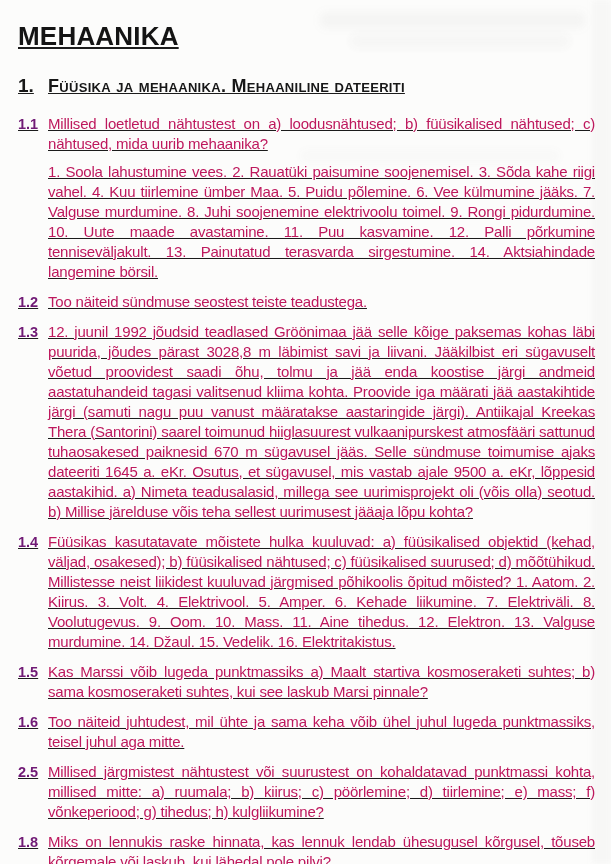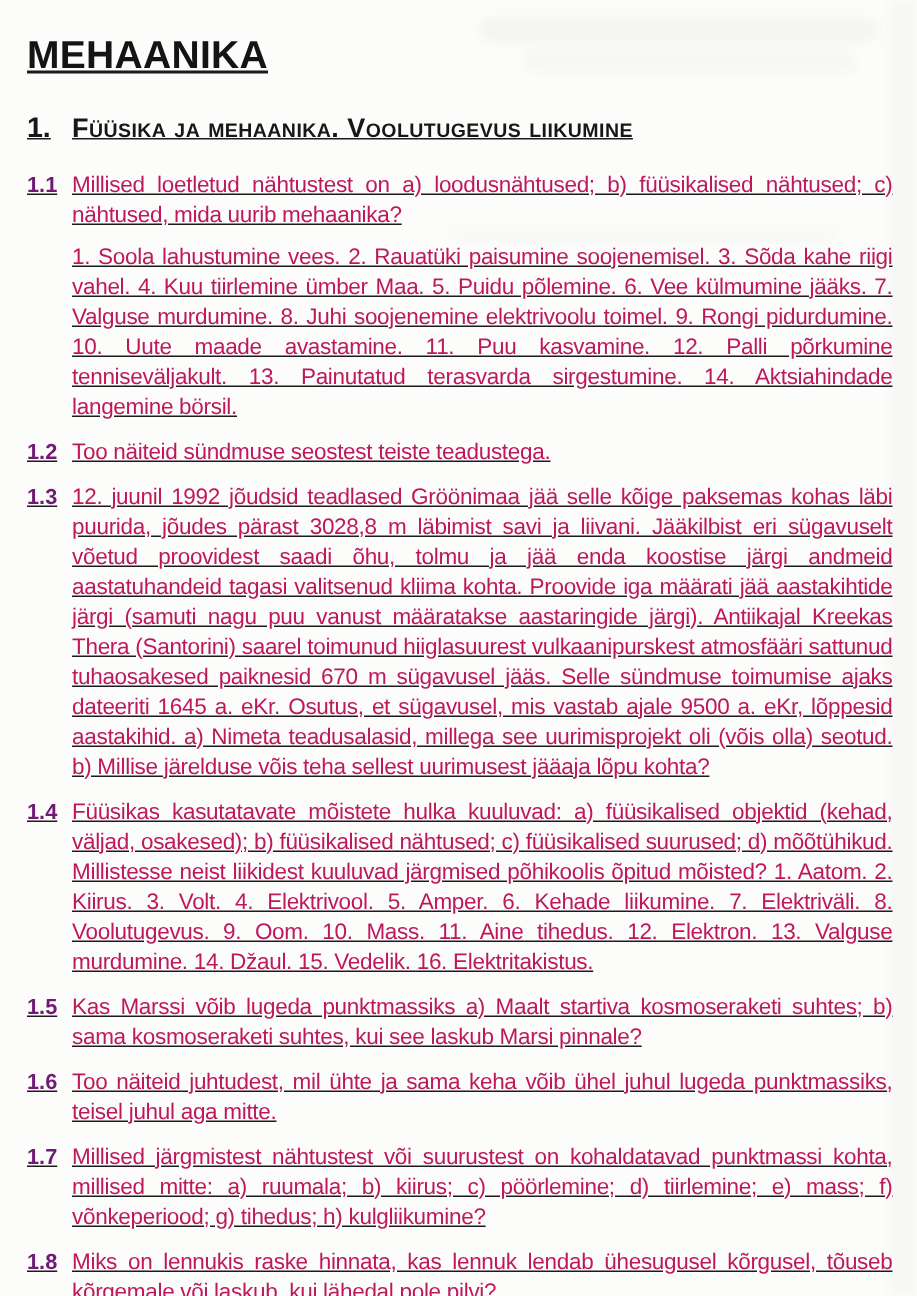--- a/index.html
+++ b/index.html
@@ -93,21 +93,21 @@
 <div class="bleed b2"></div>
 <div class="bleed b3"></div>
 <div class="bleed b4"></div>
 
 <div class="page">
 
   <h1 class="book-title">MEHAANIKA</h1>
 
   <div class="section-heading">
     <span class="section-number">1.</span>
-    <span class="section-title">Füüsika ja mehaanika. Voolutugevus liikumine</span>
+    <span class="section-title">Füüsika ja mehaanika. Mehaaniline dateeriti</span>
   </div>
 
   <div class="problem-list">
   <div class="problem">
     <span class="problem-number">1.1</span>
     <div class="problem-body">
           <p>Millised loetletud nähtustest on a) loodusnähtused; b) füüsikalised nähtused; c) nähtused, mida uurib mehaanika?</p>
           <p>1. Soola lahustumine vees. 2. Rauatüki paisumine soojenemisel. 3. Sõda kahe riigi vahel. 4. Kuu tiirlemine ümber Maa. 5. Puidu põlemine. 6. Vee külmumine jääks. 7. Valguse murdumine. 8. Juhi soojenemine elektrivoolu toimel. 9. Rongi pidurdumine. 10. Uute maade avastamine. 11. Puu kasvamine. 12. Palli põrkumine tenniseväljakult. 13. Painutatud terasvarda sirgestumine. 14. Aktsiahindade langemine börsil.</p>
         </div>
   </div>
@@ -141,21 +141,21 @@
   </div>
 
   <div class="problem">
     <span class="problem-number">1.6</span>
     <div class="problem-body">
           <p>Too näiteid juhtudest, mil ühte ja sama keha võib ühel juhul lugeda punktmassiks, teisel juhul aga mitte.</p>
         </div>
   </div>
 
   <div class="problem">
-    <span class="problem-number">1.7</span>
+    <span class="problem-number">2.5</span>
     <div class="problem-body">
           <p>Millised järgmistest nähtustest või suurustest on kohaldatavad punktmassi kohta, millised mitte: a) ruumala; b) kiirus; c) pöörlemine; d) tiirlemine; e) mass; f) võnkeperiood; g) tihedus; h) kulgliikumine?</p>
         </div>
   </div>
 
   <div class="problem">
     <span class="problem-number">1.8</span>
     <div class="problem-body">
           <p>Miks on lennukis raske hinnata, kas lennuk lendab ühesugusel kõrgusel, tõuseb kõrgemale või laskub, kui lähedal pole pilvi?</p>
         </div>

